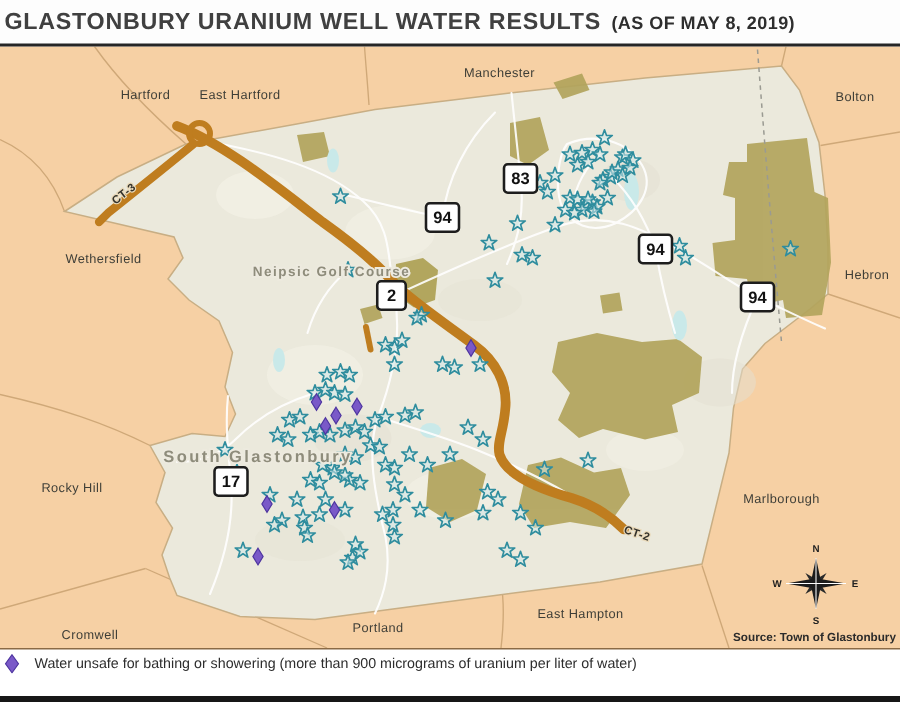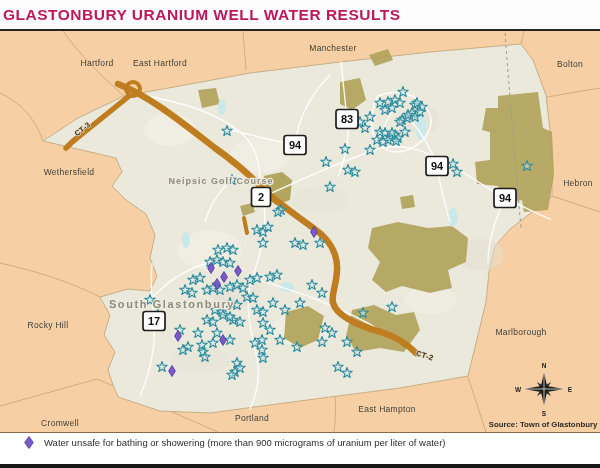--- a/index.html
+++ b/index.html
@@ -2,25 +2,25 @@
 <html><head>
 <meta charset="utf-8">
 <style>
   html,body{margin:0;padding:0;background:#ffffff;}
   body{width:600px;height:468px;position:relative;overflow:hidden;
        font-family:"Liberation Sans",sans-serif;}
   #map-svg{position:absolute;top:0;left:0;z-index:0;}
   .header{position:absolute;top:0;left:0;width:600px;height:29px;z-index:2;
           background:#fdfdfd;border-bottom:2px solid #262626;
           display:flex;align-items:center;padding-left:3px;gap:7px;}
-  .title-main{font-weight:bold;font-size:15.5px;letter-spacing:.5px;color:#be185d;white-space:nowrap;}
+  .title-main{font-weight:bold;font-size:15.5px;letter-spacing:.5px;color:#404040;white-space:nowrap;}
   .title-suffix{font-weight:bold;font-size:12px;letter-spacing:.3px;color:#2e2e2e;white-space:nowrap;}
   .legend{position:absolute;top:432px;left:0;width:600px;height:36px;z-index:2;
           background:#ffffff;border-top:1px solid #8a6a45;border-bottom:4px solid #171717;
-          box-sizing:border-box;padding:3px 0 0 22px;
+          box-sizing:border-box;padding:3px 0 0 1px;
           display:flex;gap:1px;}
   .legend-row{display:flex;align-items:center;gap:8px;height:13px;}
   .legend-icon{width:14px;display:flex;justify-content:center;}
   .legend-text{font-size:9.5px;color:#2d2d2d;}
   
   text{font-family:"Liberation Sans",sans-serif;}
   .town-label{font-size:8.5px;fill:#3e3e37;letter-spacing:.3px;}
   .place-label{fill:#8e8c7b;paint-order:stroke;stroke:#edeadf;stroke-width:2.5px;font-weight:bold;}
   .shield-box{fill:#ffffff;stroke:#1d1d1d;stroke-width:1.7;}
   .shield-num{font-size:11px;font-weight:bold;fill:#111;}
@@ -326,20 +326,21 @@
       <text x="26" y="2.5" class="compass-letter" text-anchor="middle">E</text>
       <text x="0" y="27" class="compass-letter" text-anchor="middle">S</text>
       <text x="-26" y="2.5" class="compass-letter" text-anchor="middle">W</text>
     </g>
 
   <text class="source-text" x="543" y="427" text-anchor="middle">Source: Town of Glastonbury</text>
 </svg>
 
 <div class="header">
   <span class="title-main">GLASTONBURY URANIUM WELL WATER RESULTS</span>
+  <span class="title-suffix">(AS OF MAY 8, 2019)</span>
 </div>
 
 <div class="legend">
   <div class="legend-row">
     <span class="legend-icon">
       <svg width="10" height="13" viewBox="0 0 10 13">
           <polygon points="5,0.5 9.3,6.5 5,12.5 0.7,6.5" fill="#7a59c8" stroke="#4e35a0" stroke-width="0.8"></polygon>
         </svg>
     </span>
     <span class="legend-text">Water unsafe for bathing or showering (more than 900 micrograms of uranium per liter of water)</span>

